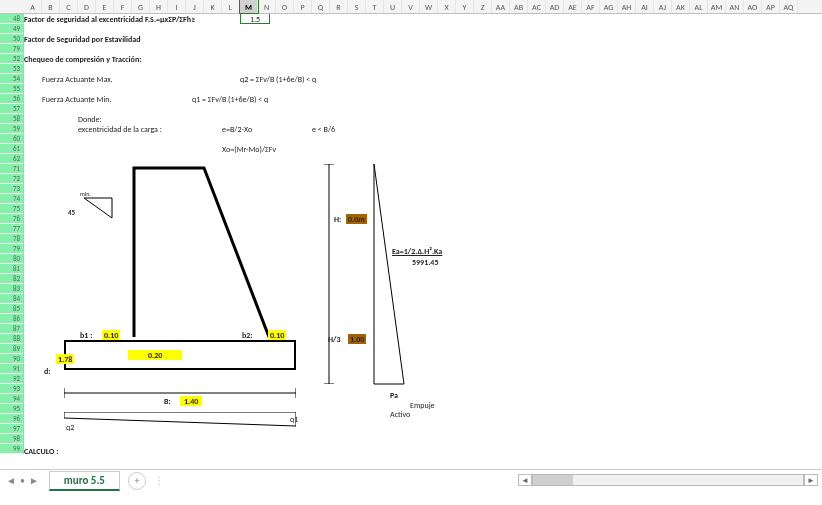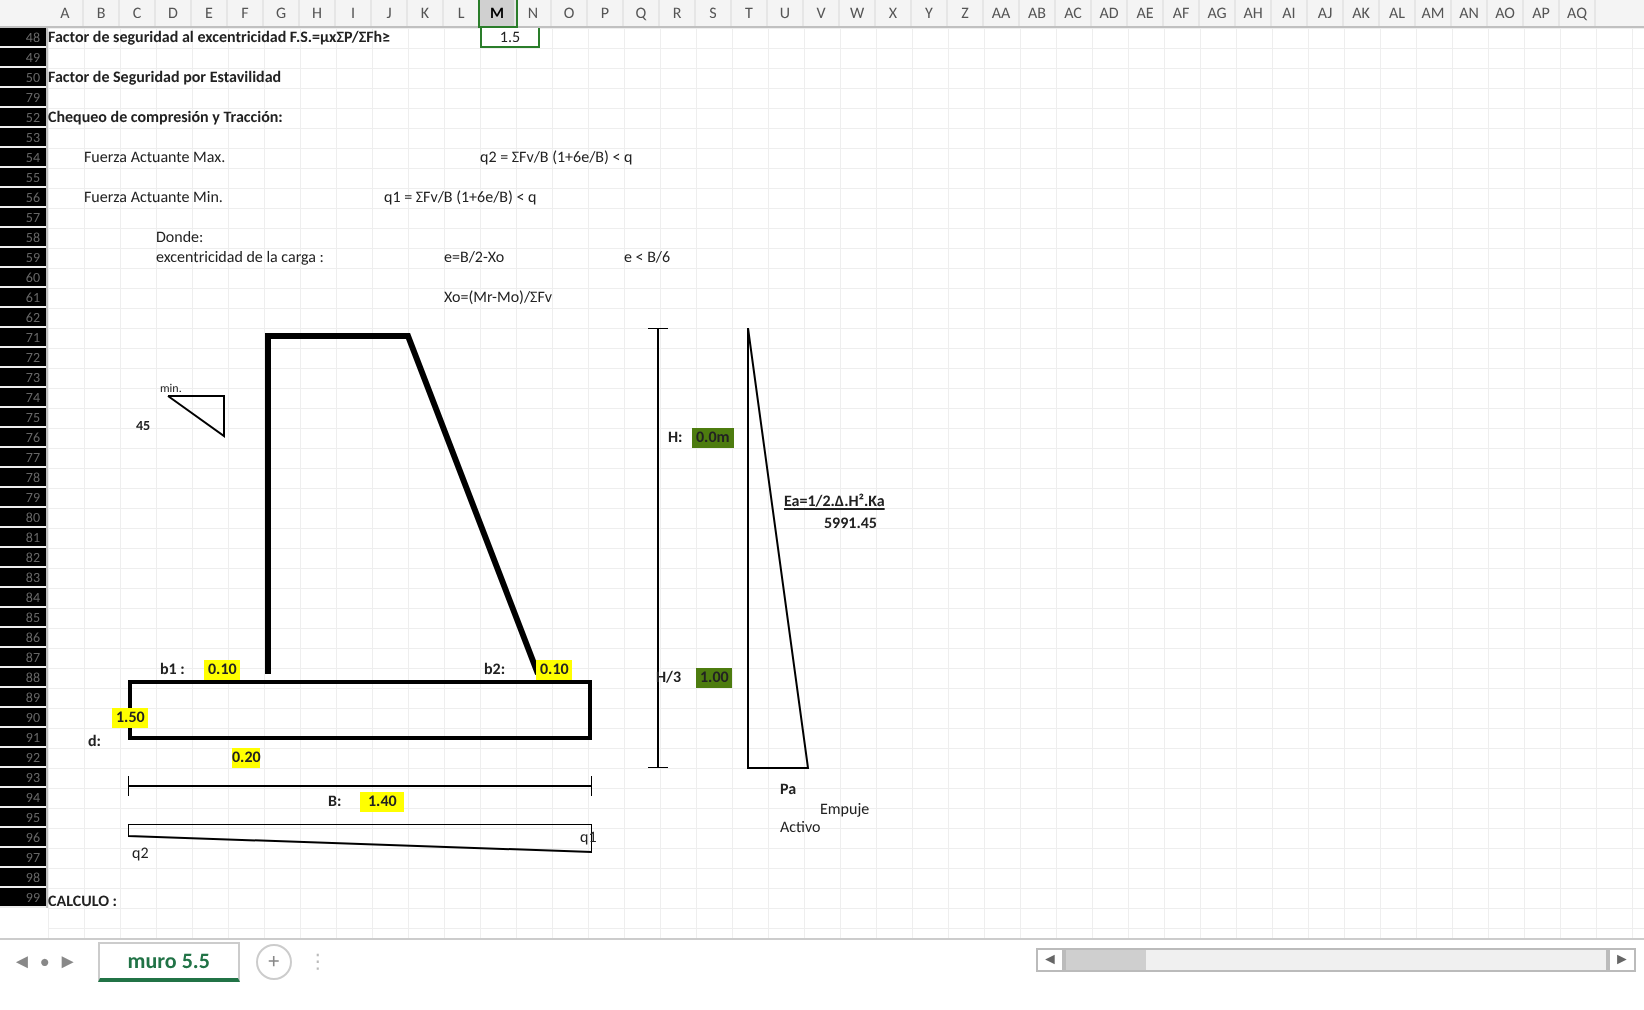--- a/index.html
+++ b/index.html
@@ -4,36 +4,36 @@
 <style>
   * { box-sizing: border-box; }
   html,body { margin:0; padding:0; font-family: Calibri, Arial, sans-serif; font-size:10px; color:#222; background:#fff; }
   .app { width:822px; height:505px; position:relative; overflow:hidden; background:#fff; }
   
   .colhdr { display:flex; height:14px; border-bottom:1px solid #c0c0c0; background:#f4f4f4; padding-left:24px; }
   .colhdr div { width:18px; text-align:center; font-size:8px; color:#555; border-right:1px solid #e6e6e6; line-height:14px; }
   .colhdr .sel { background:#d0d0d0; outline:1px solid #2a7d2a; font-weight:bold; color:#000; }
   
   .sheet { position:absolute; left:0; top:14px; right:0; bottom:28px; overflow:hidden; }
-  .rownums { position:absolute; left:0; top:0; width:24px; background:#000000; border-right:1px solid #c0c0c0; }
+  .rownums { position:absolute; left:0; top:0; width:24px; background:#86efac; border-right:1px solid #c0c0c0; }
   .rownums div { height:10px; font-size:7px; color:#666; text-align:right; padding-right:3px; border-bottom:1px solid #eee; line-height:10px; }
   .cells { position:absolute; left:24px; right:0; top:0; bottom:0; background:#fff; }
   
   .grid {
     position:absolute; inset:0;
     background-image:
       linear-gradient(to right, #eee 0.5px, transparent 0.5px),
       linear-gradient(to bottom, #eee 0.5px, transparent 0.5px);
     background-size:18px 10px;
   }
   .txt { position:absolute; font-size:8px; white-space:nowrap; }
   .bold { font-weight:bold; }
   .cellbox { position:absolute; border:1px solid #2a7d2a; background:#fff; font-size:8px; text-align:center; line-height:10px; }
   .hl-y { background:#ffff00; }
-  .hl-b { background:#4d7c0f; }
+  .hl-b { background:#a16207; }
   
   .wall-stem { position:absolute; stroke:#000; fill:none; }
   .wall-base { position:absolute; border:2px solid #000; }
   .pressure { position:absolute; }
   
   .tabsbar { position:absolute; left:0; right:0; bottom:14px; height:22px; background:#fff; border-top:1px solid #ccc; display:flex; align-items:center; }
   .tabnav { display:flex; gap:4px; padding:0 6px; color:#888; }
   .tabnav span { font-size:10px; cursor:default; }
   .sheettab { background:#fff; border:1px solid #ccc; border-bottom:2px solid #217346; padding:2px 14px; font-size:11px; color:#217346; font-weight:bold; margin-left:4px; }
   .addtab { width:18px; height:18px; border:1px solid #ccc; border-radius:50%; margin-left:8px; text-align:center; line-height:15px; font-size:11px; color:#888; }
@@ -177,24 +177,24 @@
     <svg class="wall-stem" style="left:100px; top:148px;" width="160" height="180">
       <polyline points="10,175 10,6 80,6 145,175" fill="none" stroke="#000" stroke-width="3"></polyline>
     </svg>
 
     <div class="txt bold" style="left:56px; top:316px;">b1 :</div>
     <span class="txt hl-y bold" style="left:78px; top:316px; padding:0 2px;">0.10</span>
     <div class="txt bold" style="left:218px; top:316px;">b2:</div>
     <span class="txt hl-y bold" style="left:244px; top:316px; padding:0 2px;">0.10</span>
 
     <div class="wall-base" style="left:40px; top:326px; width:232px; height:30px;"></div>
-    <span class="txt hl-y bold" style="left:92px; top:336px; padding:0 0;margin-top:24px;">0.20</span>
+    <span class="txt hl-y bold" style="left:104px; top:336px; padding:0 20px;">0.20</span>
 
     <div class="txt bold" style="left:20px; top:352px;">d:</div>
-    <span class="txt hl-y bold" style="left:32px; top:340px; padding:0 2px;">1.50</span>
+    <span class="txt hl-y bold" style="left:32px; top:340px; padding:0 2px;">1.78</span>
 
     <svg style="position:absolute; left:40px; top:374px;" width="232" height="10">
       <line x1="0" y1="5" x2="232" y2="5" stroke="#000" stroke-width="1"></line>
       <line x1="0" y1="0" x2="0" y2="10" stroke="#000" stroke-width="1"></line>
       <line x1="232" y1="0" x2="232" y2="10" stroke="#000" stroke-width="1"></line>
     </svg>
     <div class="txt bold" style="left:140px; top:382px;">B:</div>
     <span class="txt hl-y bold" style="left:156px; top:382px; padding:0 4px;">1.40</span>
 
     <svg style="position:absolute; left:40px; top:398px;" width="232" height="20">

